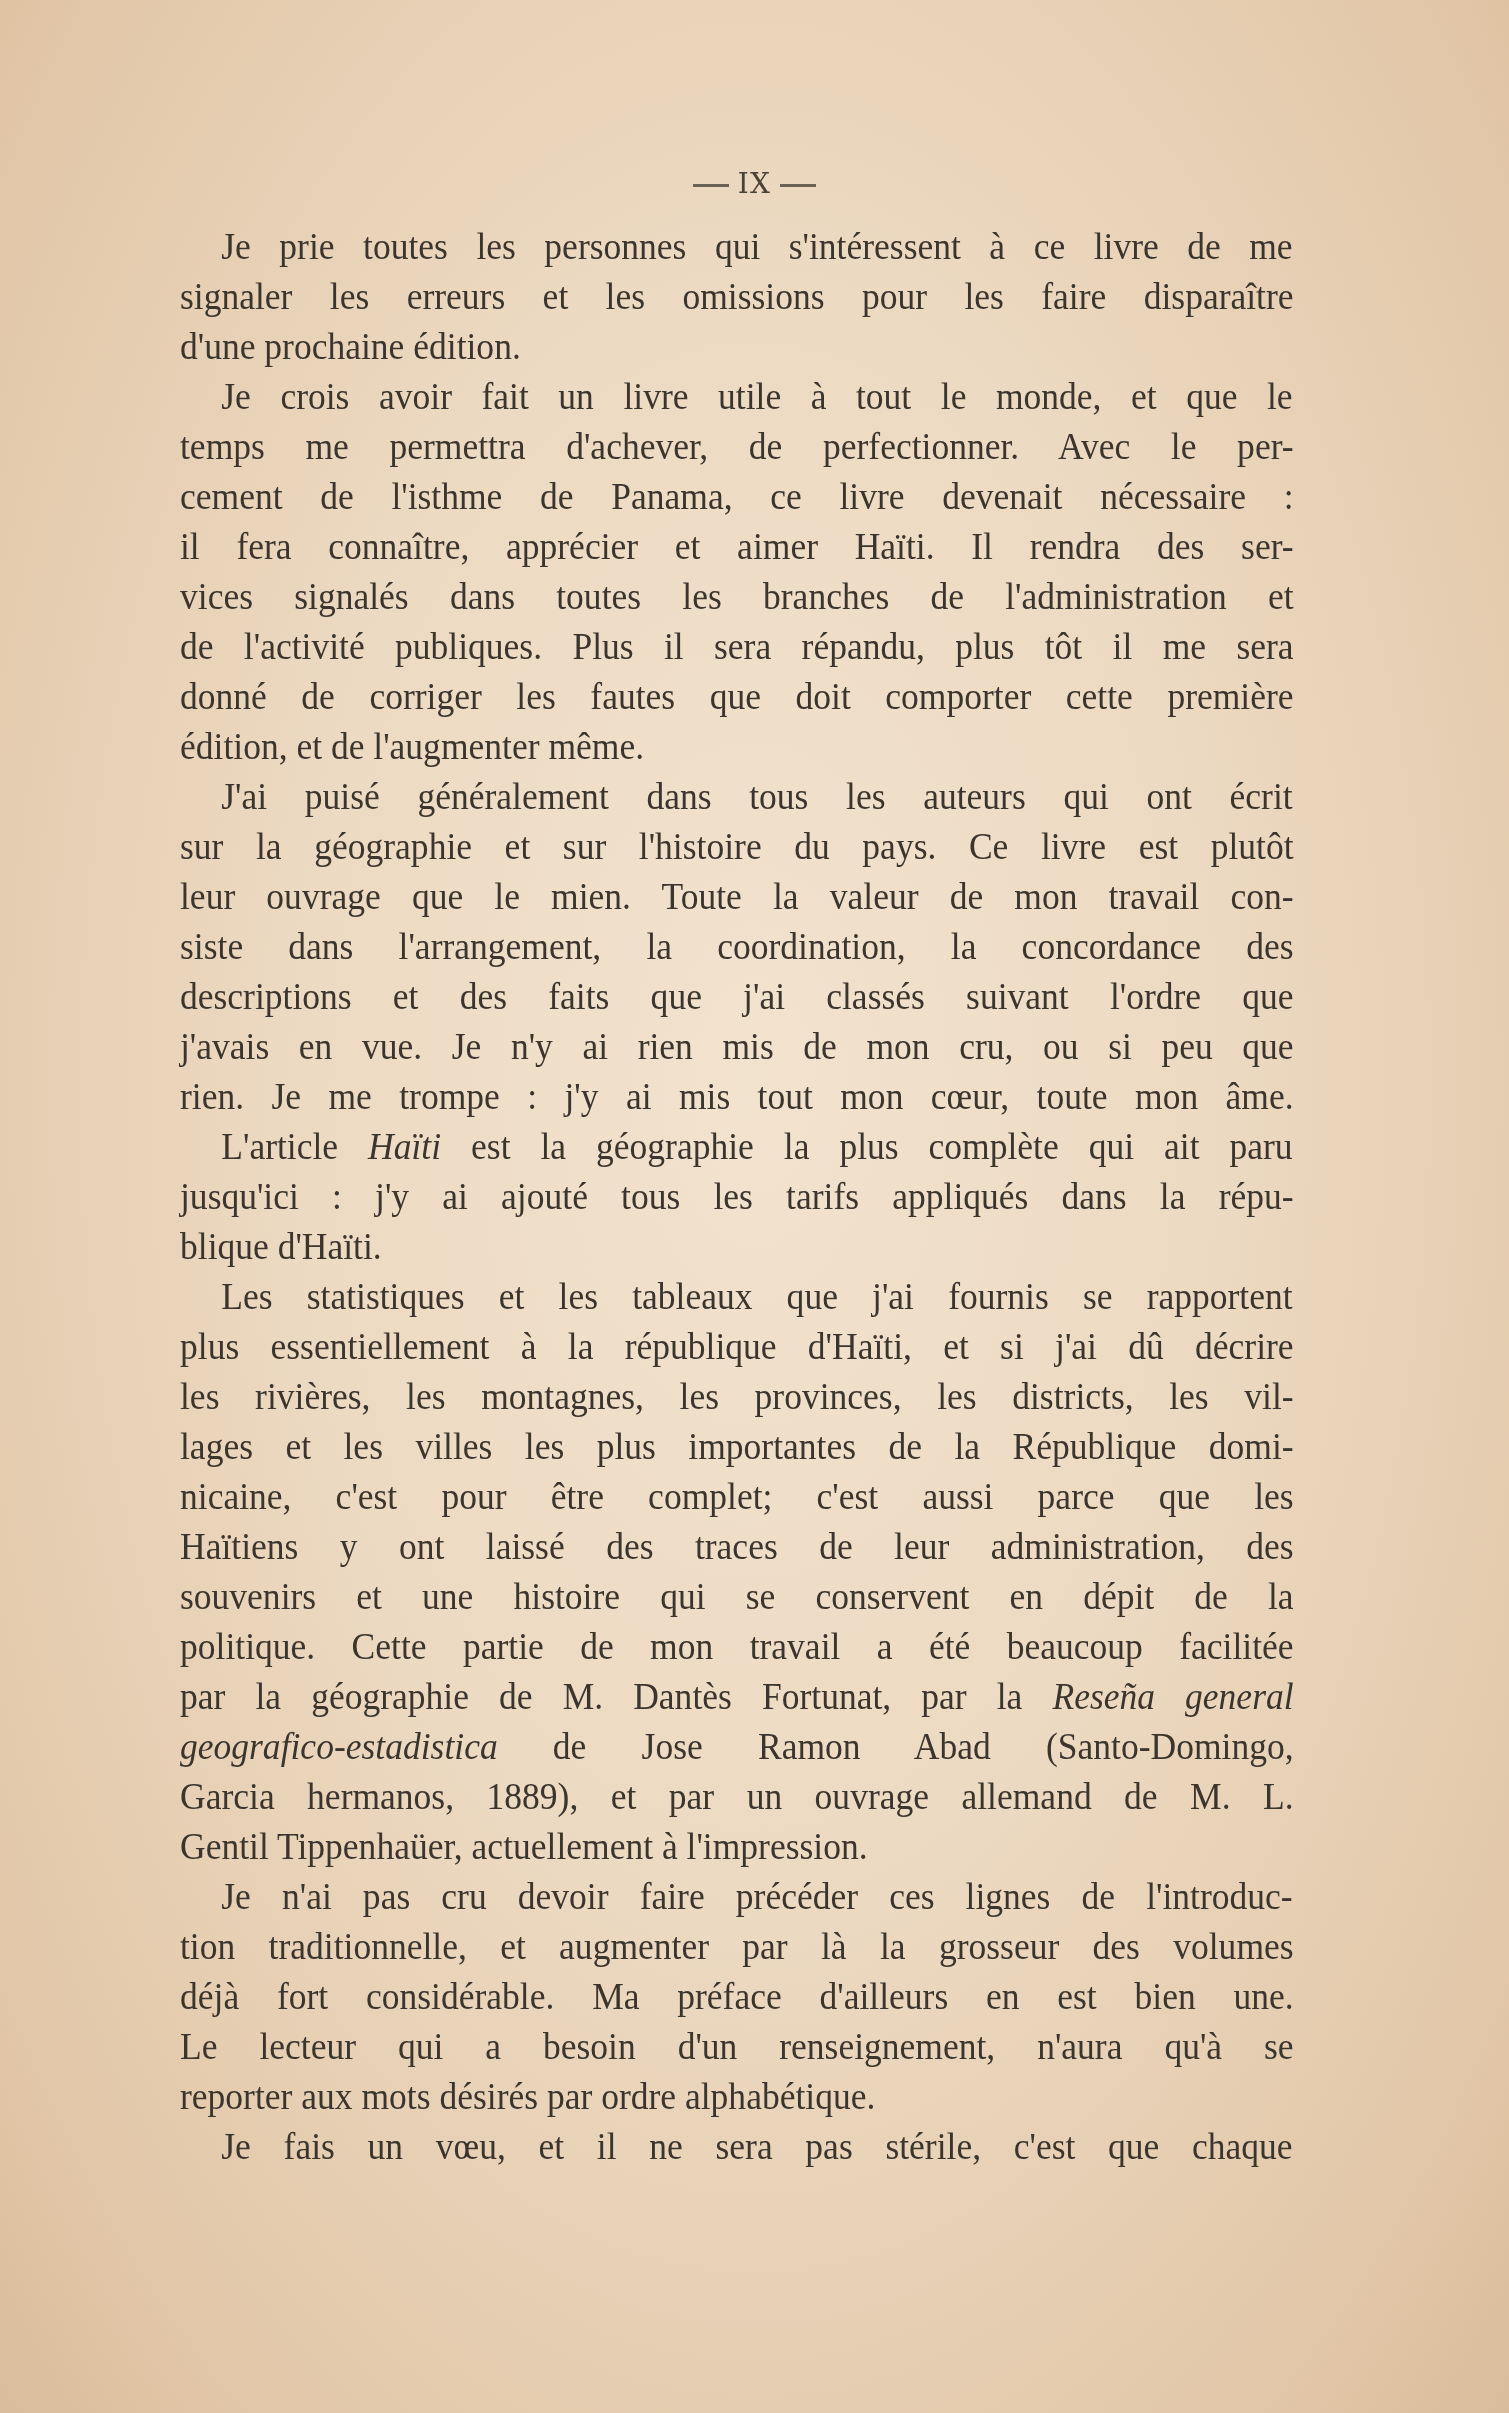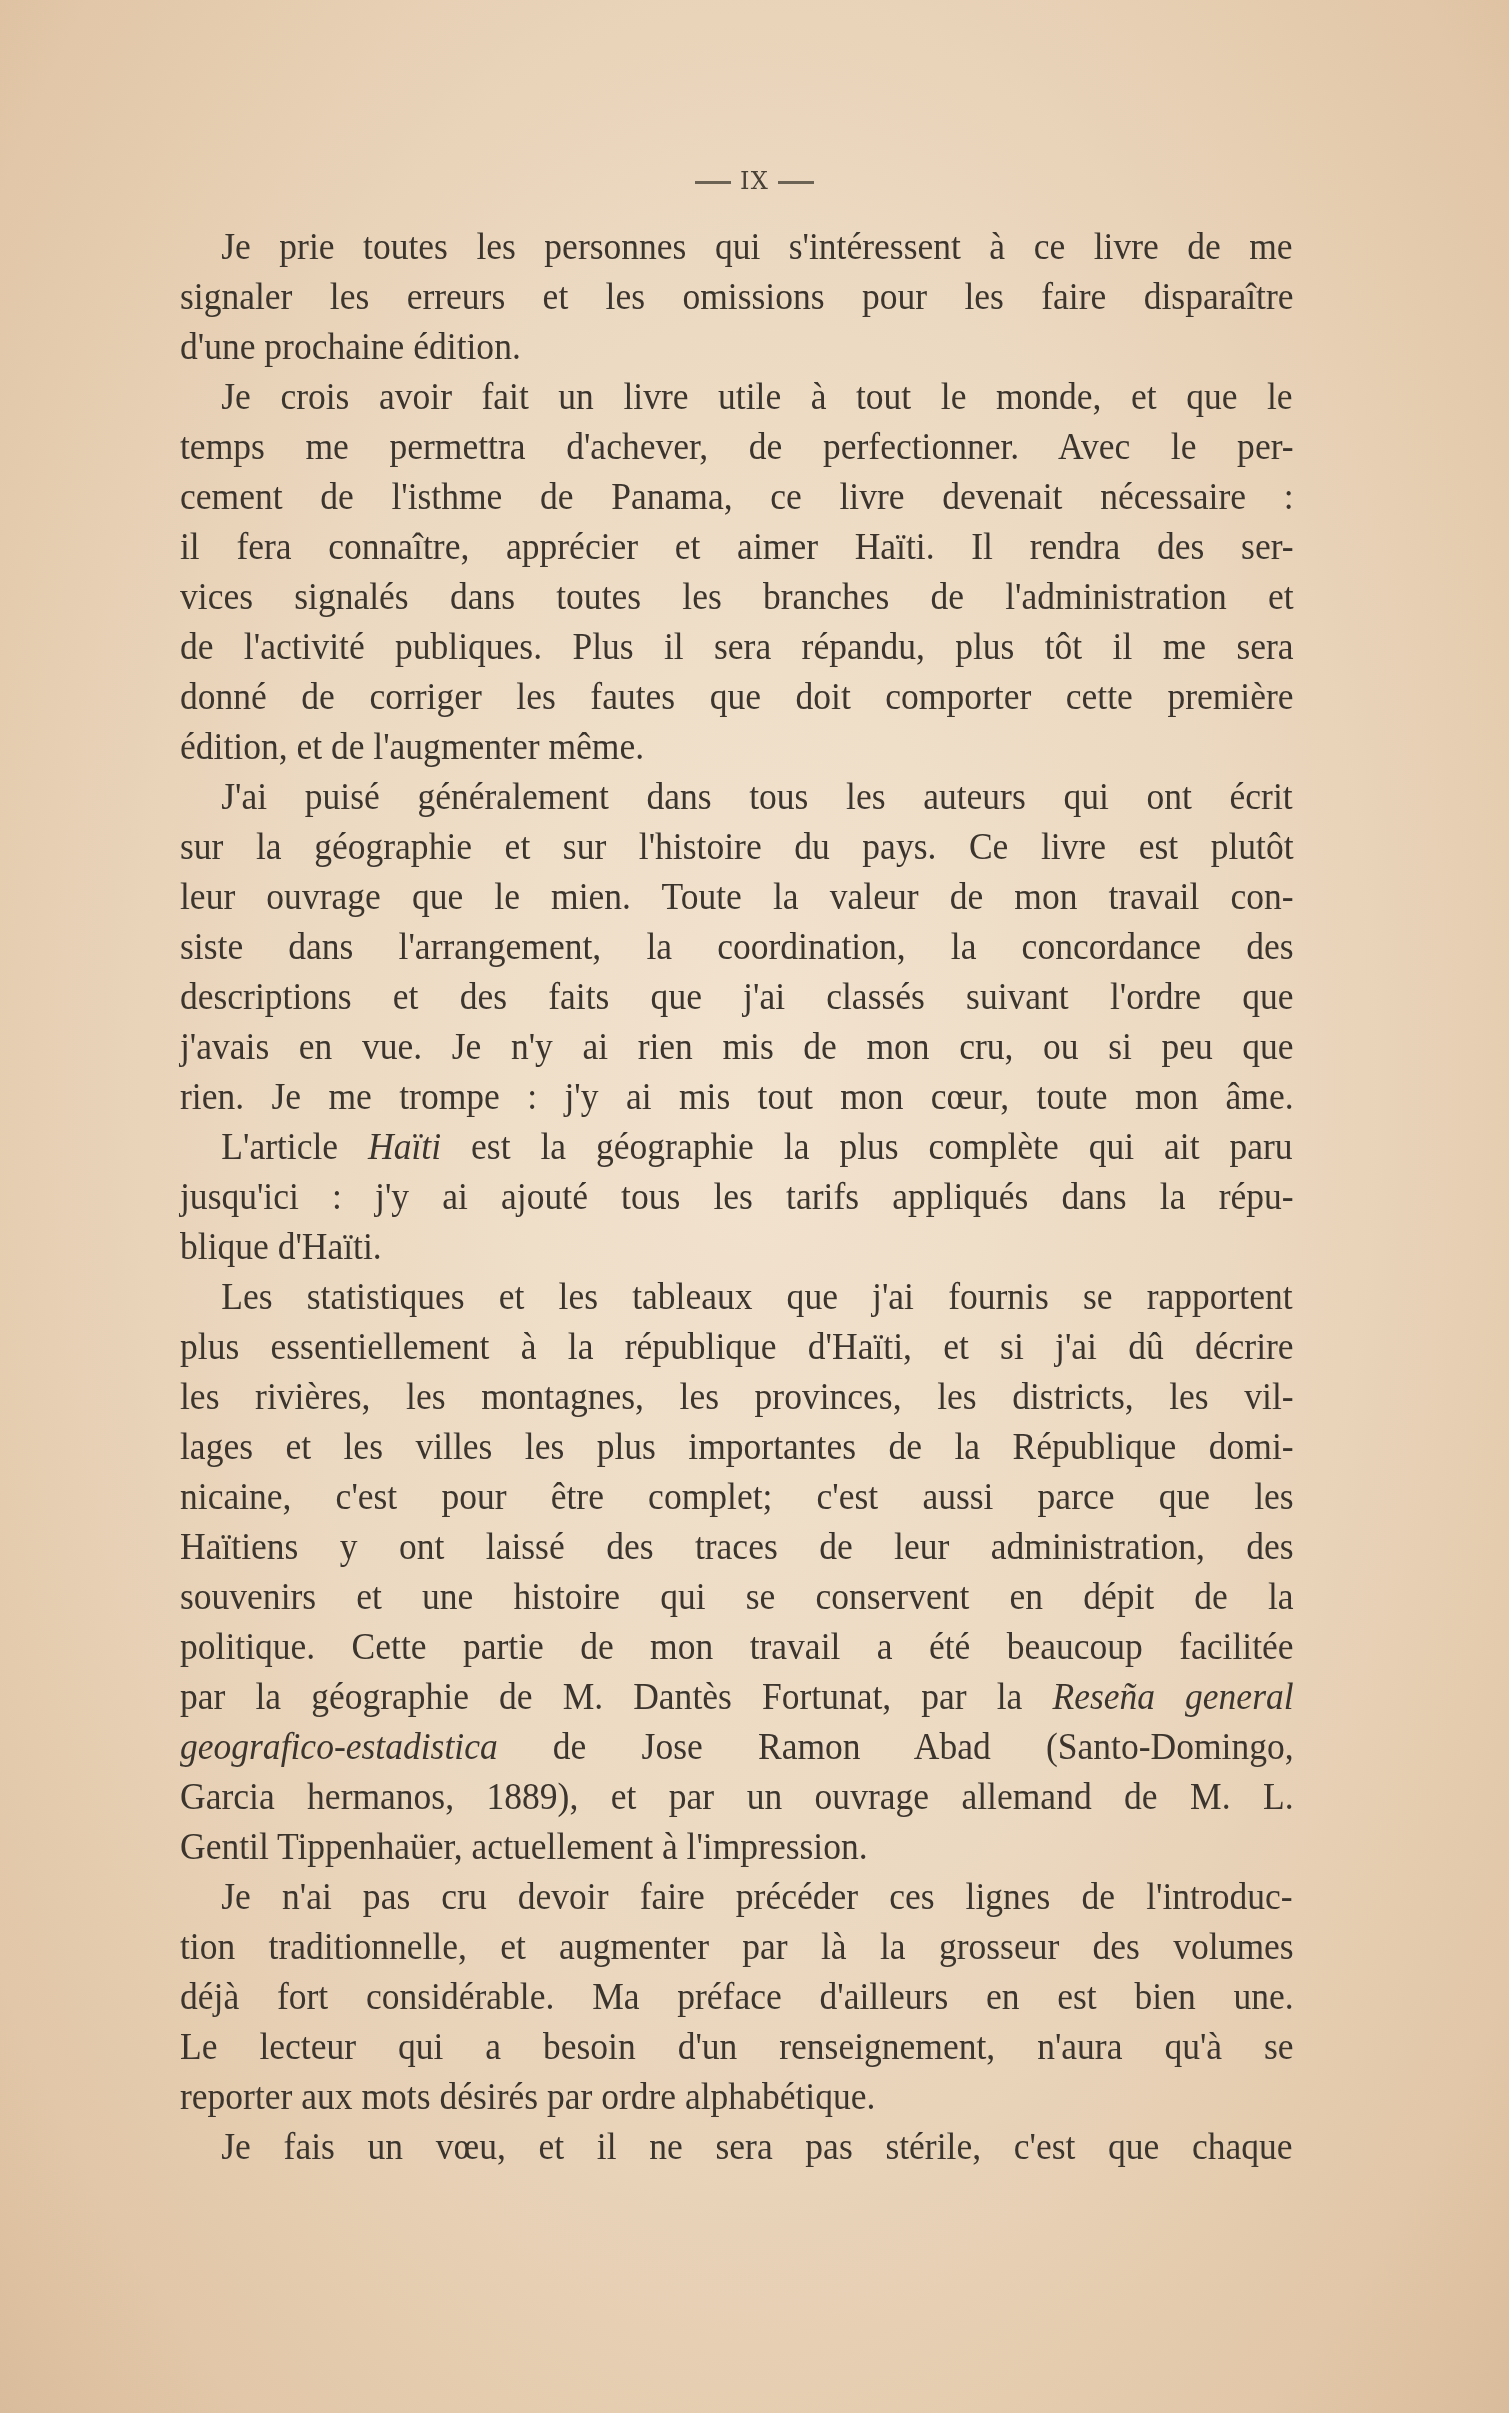--- a/index.html
+++ b/index.html
@@ -10,21 +10,21 @@
         radial-gradient(ellipse at 50% 45%, #f2e3cf 0%, #ecd9c1 45%, #e2c7a8 85%, #d9bc9b 100%);
       position: relative;
     }
     .page {
       position: absolute; left: 0; top: 0; width: 1509px; height: 2413px;
     }
     .folio {
       position: absolute; top: 167px; left: 0; width: 100%;
       text-align: center;
       font-family: "DejaVu Serif", serif;
-      font-size: 24px; color: #4a4237; letter-spacing: 1.3px;
+      font-size: 28px; color: #4a4237; letter-spacing: 1.3px;
     }
     .folio .dash { display: inline-block; width: 36px; height: 2.5px; background: #6d6354; vertical-align: middle; margin: 0 9px; }
     .text {
       position: absolute; left: 180px; top: 222px; width: 1114px;
       font-family: "Liberation Serif", serif;
       font-size: 37px; line-height: 50px;
       color: #3b352d;
       transform: scaleX(0.96); transform-origin: left top;
     }
     .line {

